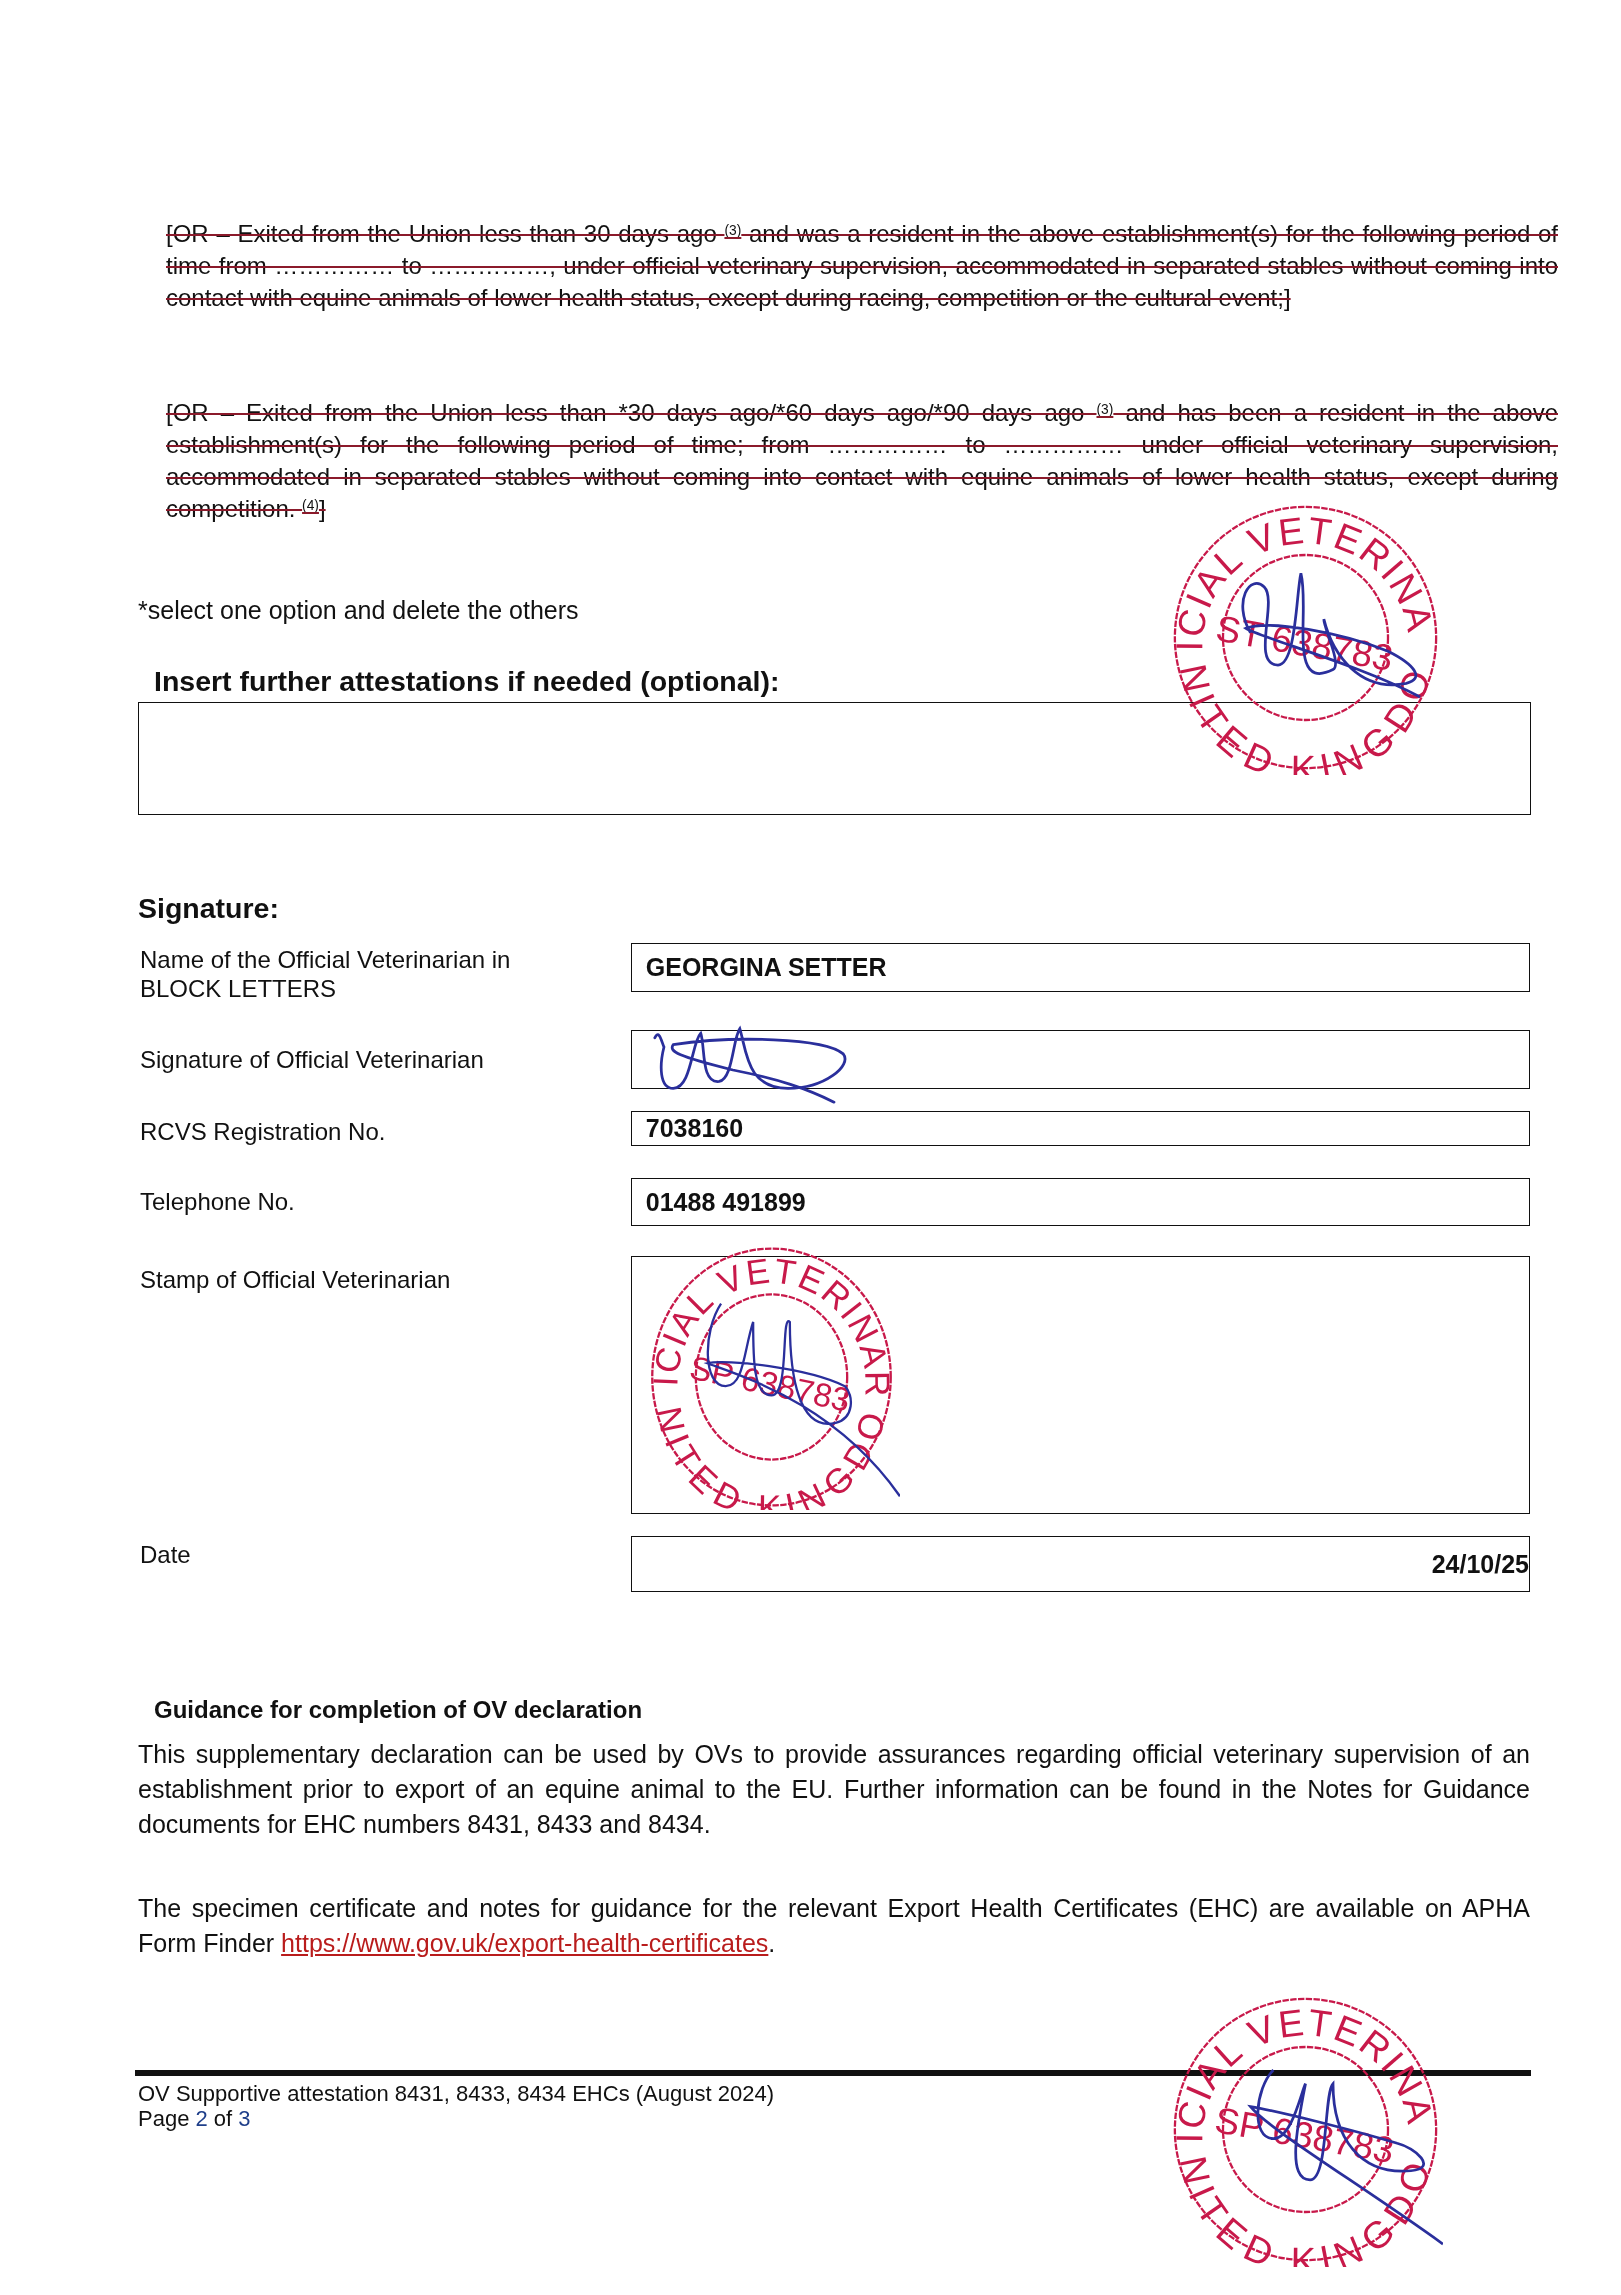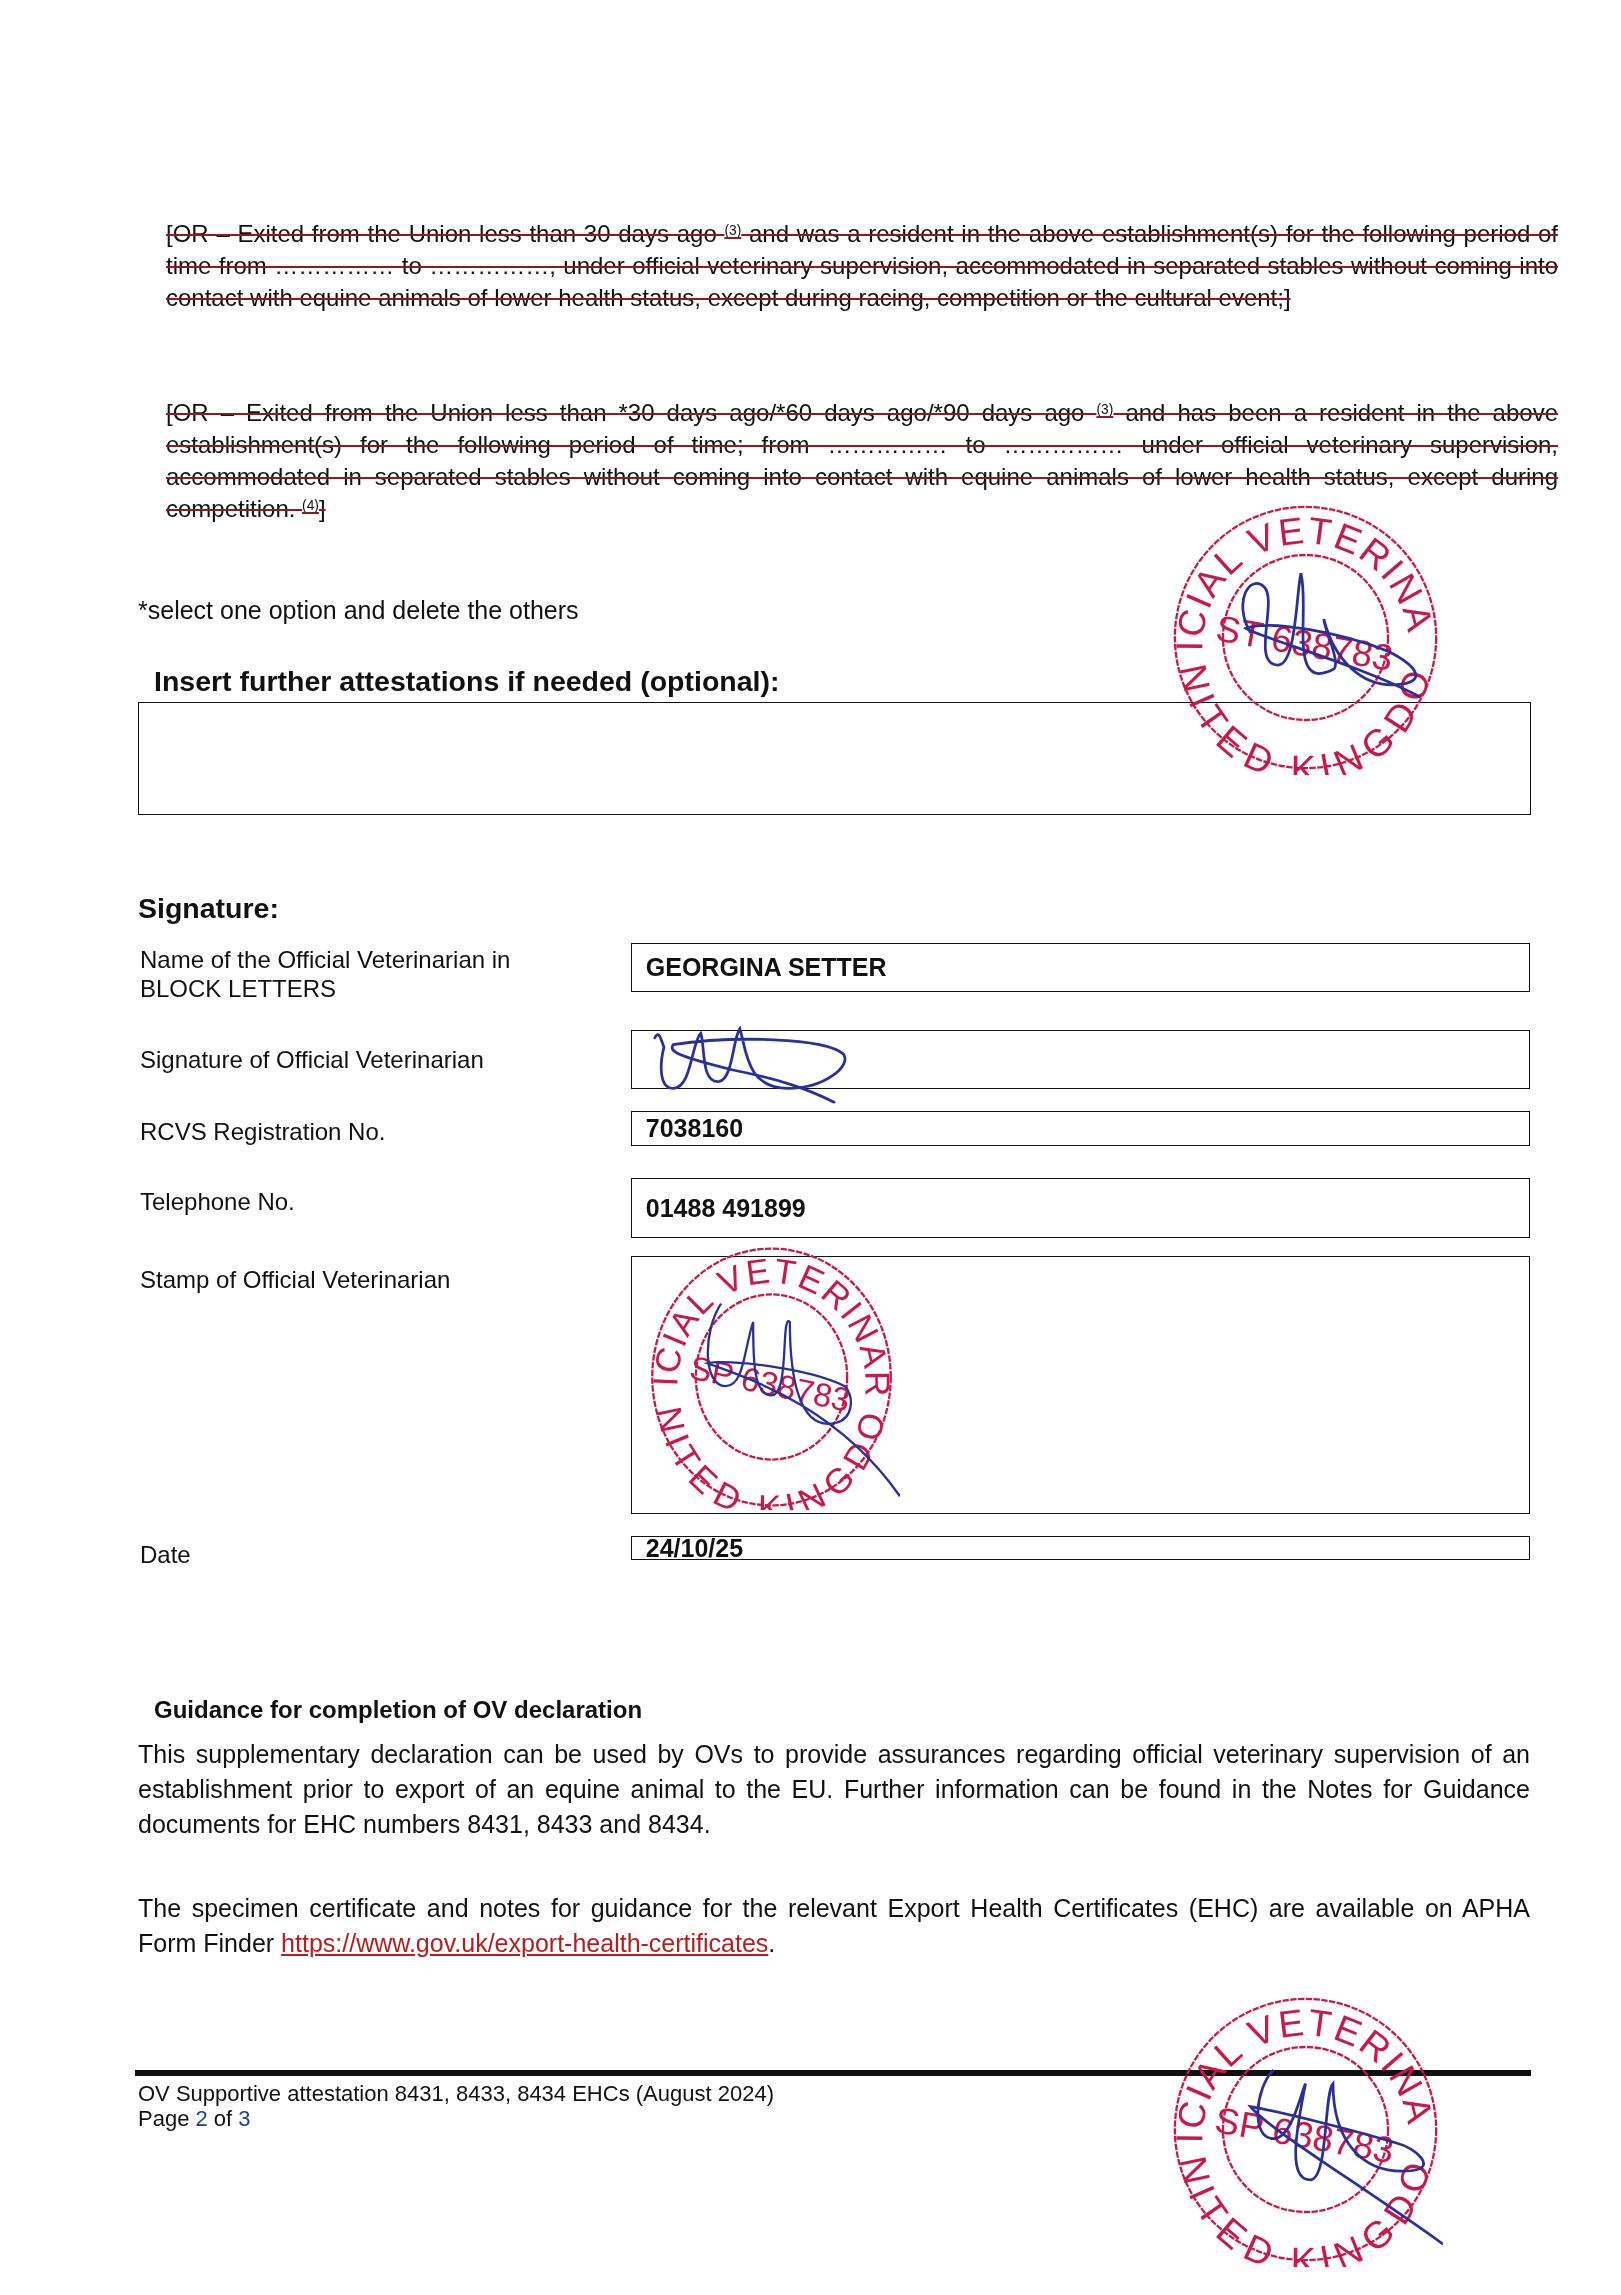--- a/index.html
+++ b/index.html
@@ -59,29 +59,29 @@
     <path d="M30,30 C40,10 45,40 50,50 C40,90 40,140 70,140 C110,140 110,40 130,20 C140,50 130,130 170,125 C200,120 200,30 215,10 C230,60 230,140 320,140 C400,140 460,90 440,65 C400,30 200,25 70,45 C60,60 80,70 200,100 C300,120 360,140 420,170" fill="none" stroke="#2a2f9c" stroke-width="6" stroke-linecap="round"></path>
   </svg>
 </div>
 
 <div class="label" style="top:1117px;">RCVS Registration No.</div>
 <div class="field-box" style="top:1111px; height:35px;">
   <span>7038160</span>
 </div>
 
 <div class="label" style="top:1187px;">Telephone No.</div>
-<div class="field-box" style="top:1178px; height:60px;">
+<div class="field-box" style="top:1178px; height:48px;">
   <span>01488 491899</span>
 </div>
 
 <div class="label" style="top:1265px;">Stamp of Official Veterinarian</div>
 <div class="field-box" style="top:1256px; height:258px;"></div>
 
 <div class="label" style="top:1540px;">Date</div>
-<div class="field-box" style="top:1536px; height:24px;">
+<div class="field-box" style="top:1536px; height:56px;justify-content:flex-end;">
   <span>24/10/25</span>
 </div>
 
 <div class="heading" style="top:1694px; left:154px; font-size:24px;">Guidance for completion of OV declaration</div>
 <div class="body-text" style="top:1737px;">This supplementary declaration can be used by OVs to provide assurances regarding official veterinary supervision of an establishment prior to export of an equine animal to the EU. Further information can be found in the Notes for Guidance documents for EHC numbers 8431, 8433 and 8434.</div>
 <div class="body-text" style="top:1891px;">
   <span>The specimen certificate and notes for guidance for the relevant Export Health Certificates (EHC) are available on APHA Form Finder </span><span class="link">https://www.gov.uk/export-health-certificates</span><span>.</span>
 </div>
 
 <div class="footer-line"></div>

